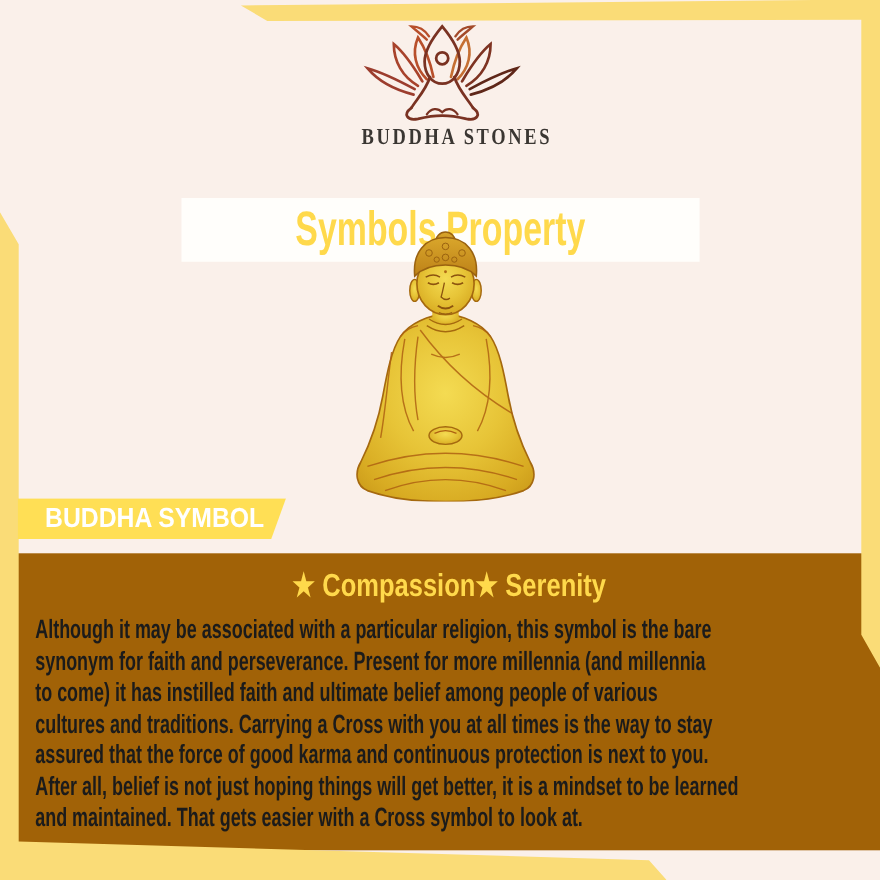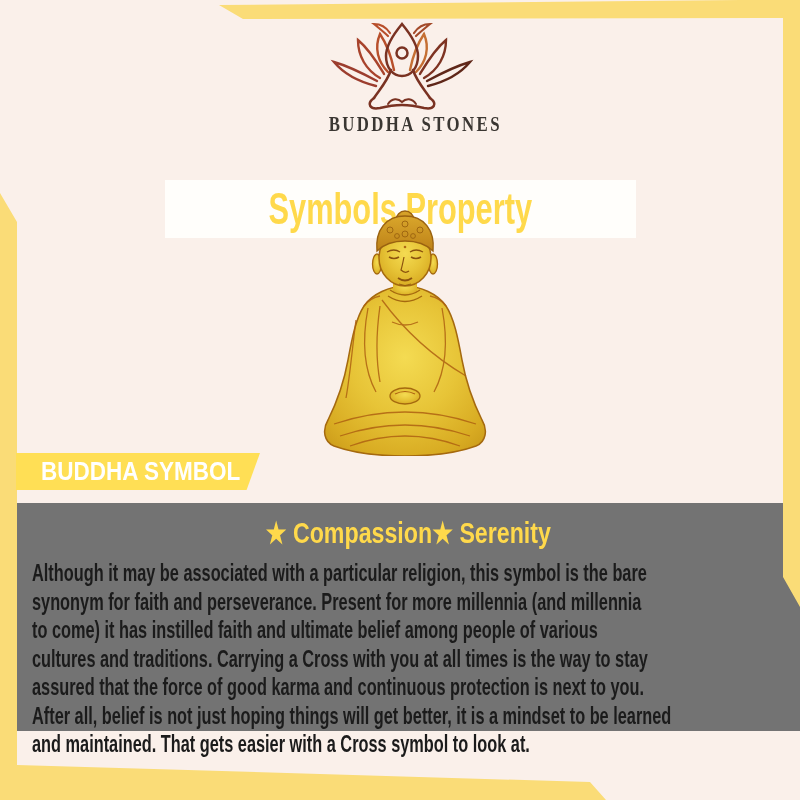--- a/index.html
+++ b/index.html
@@ -36,22 +36,22 @@
     position:absolute;left:16px;top:453px;width:244px;height:37px;z-index:4;
     background:#ffdf55;clip-path:polygon(0 0,100% 0,94.5% 100%,0 100%);
     display:flex;align-items:center;
   }
   .ribbon span{
     display:inline-block;margin-left:25px;font-size:25px;font-weight:bold;color:#ffffff;
     transform:scaleX(0.9);transform-origin:left center;white-space:nowrap;
   }
   
   .card{
-    position:absolute;left:16px;top:503px;width:784px;height:228px;
-    background:#737373;z-index:2;text-align:center;
+    position:absolute;left:16px;top:503px;width:784px;height:270px;
+    background:#a16207;z-index:2;text-align:center;
   }
   .features{margin-top:13px;height:34px;}
   .features .inner{
     display:inline-block;transform:scaleX(0.8);white-space:nowrap;
     font-size:29px;font-weight:bold;color:#ffd94b;line-height:34px;
   }
   .features .star{color:#ffd94b;}
   .para{
     position:absolute;left:16px;top:56px;width:1100px;
     transform:scaleX(0.68);transform-origin:left top;

